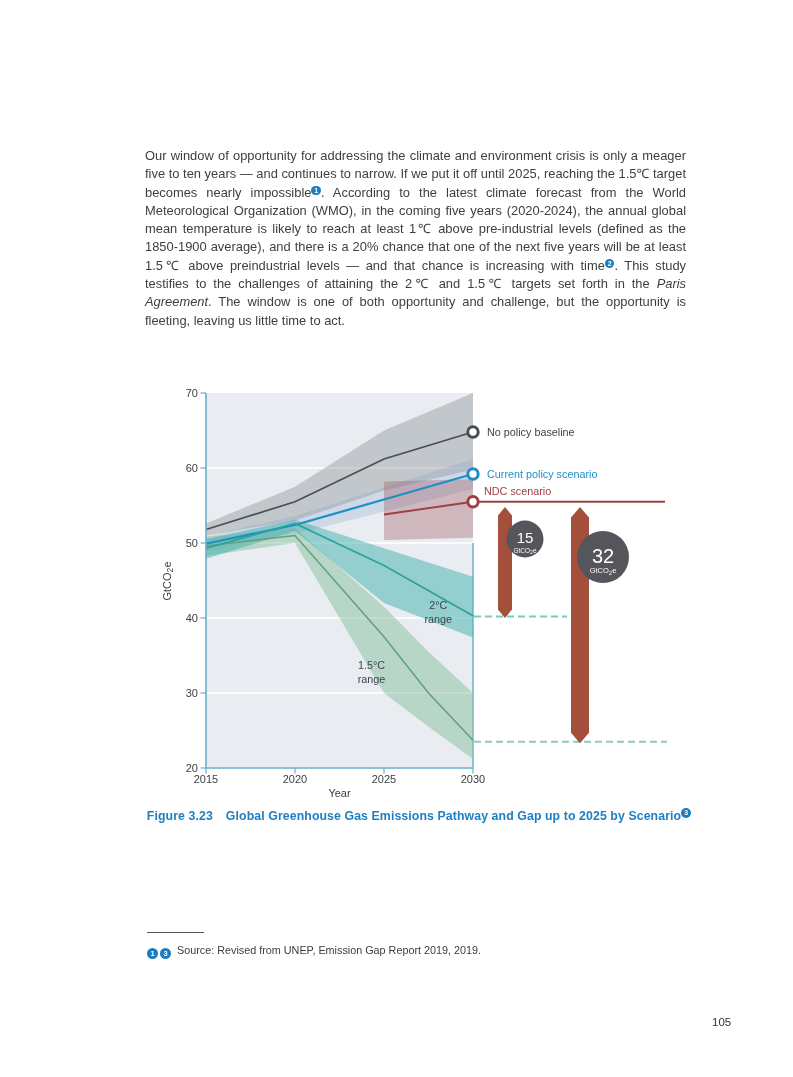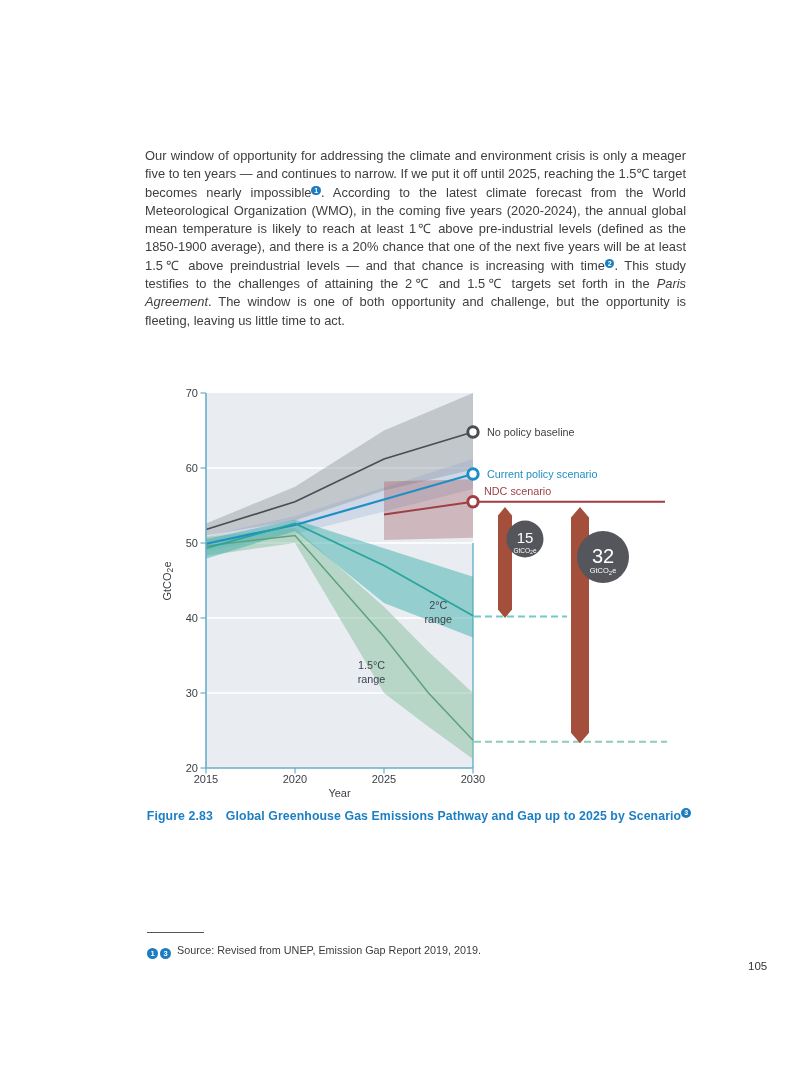--- a/index.html
+++ b/index.html
@@ -25,21 +25,21 @@
   .caption {
     position:absolute; left:145px; top:808px; width:548px; text-align:center;
     color:#1c7fc3; font-weight:bold; font-size:12.3px; letter-spacing:0.1px;
   }
   .cap-gap { display:inline-block; width:13px; }
   .footnotes { position:absolute; left:147px; top:932px; font-size:10.8px; color:#3c3c3c; }
   .fn-rule { width:57px; height:0; border-top:1.2px solid #555; margin-bottom:11px; }
   .fn-row { margin-bottom:7.5px; }
   .fn-row .fnref { margin-right:2px; vertical-align:-1.5px; }
   .fn-text { margin-left:4px; }
-  .page-number { position:absolute; left:712px; top:960px; font-size:11.5px; color:#333;margin-left:36px; }
+  .page-number { position:absolute; left:712px; top:1016px; font-size:11.5px; color:#333; }
 </style>
 </head>
 <body>
 
 <div class="page">
 
   <div class="para" id="paragraph">Our window of opportunity for addressing the climate and environment crisis is only a meager five to ten years — and continues to narrow. If we put it off until 2025, reaching the 1.5℃ target becomes nearly impossible<span class="fnref">1</span>. According to the latest climate forecast from the World Meteorological Organization (WMO), in the coming five years (2020-2024), the annual global mean temperature is likely to reach at least 1℃ above pre-industrial levels (defined as the 1850-1900 average), and there is a 20% chance that one of the next five years will be at least 1.5℃ above preindustrial levels — and that chance is increasing with time<span class="fnref">2</span>. This study testifies to the challenges of attaining the 2℃ and 1.5℃ targets set forth in the <i>Paris Agreement</i>. The window is one of both opportunity and challenge, but the opportunity is fleeting, leaving us little time to act.</div>
 
   <svg id="chart" width="560" height="432" viewBox="150 383 560 432">
       <rect x="206" y="393" width="267" height="375" fill="#e9edf1"></rect>
@@ -105,21 +105,21 @@
       <line x1="473" x2="665" y1="501.75" y2="501.75" stroke="#9d3f45" stroke-width="1.8"></line>
       <text x="484" y="494.75" font-size="10.8" fill="#9d3f45">NDC scenario</text>
       <circle cx="473" cy="501.75" r="5.2" fill="#fff" stroke="#9d3f45" stroke-width="3"></circle>
       <text x="438.28999999999917" y="609" text-anchor="middle" font-size="10.8" fill="#3d454d">2°C</text>
       <text x="438.28999999999917" y="623" text-anchor="middle" font-size="10.8" fill="#3d454d">range</text>
       <text x="371.53999999999917" y="669" text-anchor="middle" font-size="10.8" fill="#3d454d">1.5°C</text>
       <text x="371.53999999999917" y="683" text-anchor="middle" font-size="10.8" fill="#3d454d">range</text>
     </svg>
 
   <div class="caption">
-    <span>Figure 2.83</span><span class="cap-gap"></span><span>Global Greenhouse Gas Emissions Pathway and Gap up to 2025 by Scenario</span><span class="fnref cap-ref">3</span>
+    <span>Figure 3.23</span><span class="cap-gap"></span><span>Global Greenhouse Gas Emissions Pathway and Gap up to 2025 by Scenario</span><span class="fnref cap-ref">3</span>
   </div>
 
   <div class="footnotes" id="footnotes">
     <div class="fn-rule"></div>
   <div class="fn-row"><span class="fnref">1</span><span class="fnref">3</span><span class="fn-text">Source: Revised from UNEP, Emission Gap Report 2019, 2019.</span></div>
     </div>
 
   <div class="page-number">105</div>
 </div>
 

